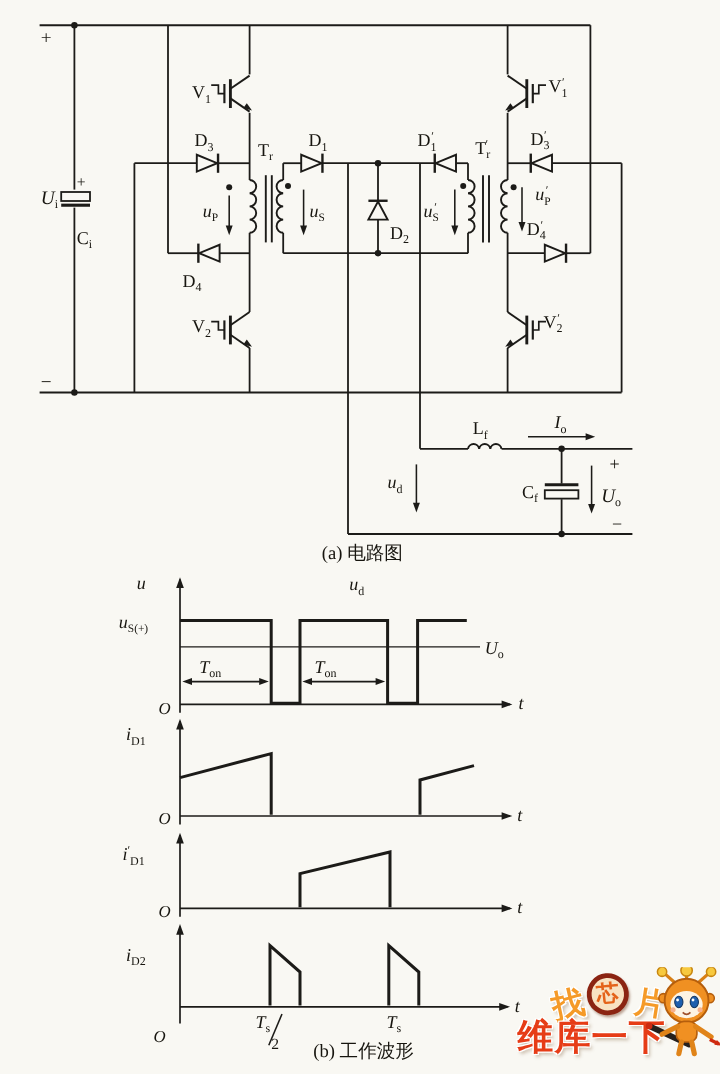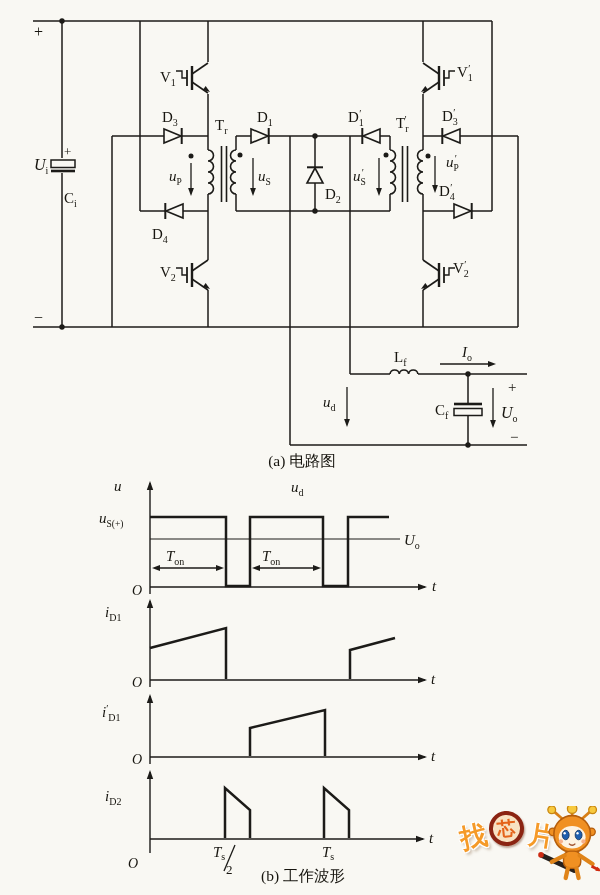--- a/index.html
+++ b/index.html
@@ -241,20 +241,21 @@
         <text x="303" y="881" text-anchor="middle"><tspan dy="0" font-size="15.5">(b) 工作波形</tspan></text>
       </g>
   </svg>
 
   <div class="wm">
     <div class="wm-zhao ol">找</div>
     <div class="wm-circle">
       <span>芯</span>
     </div>
     <div class="wm-pian ol">片</div>
+    <div class="wm-brand ol">维库一下</div>
     <svg class="wm-mascot" width="66" height="86" viewBox="0 0 60 80">
       <line x1="4" y1="46" x2="34" y2="60" stroke="#26201c" stroke-width="4.5" stroke-linecap="round"></line>
       <circle cx="3" cy="45.5" r="2.6" fill="#cc2a12"></circle>
       <line x1="32" y1="11" x2="32" y2="3" stroke="#d87f16" stroke-width="2.5"></line>
       <line x1="23" y1="12" x2="15" y2="5" stroke="#d87f16" stroke-width="2.5"></line>
       <line x1="41" y1="12" x2="49" y2="5" stroke="#d87f16" stroke-width="2.5"></line>
       <circle cx="32" cy="2.5" r="4.4" fill="#f7c93e" stroke="#c8860f" stroke-width="1.2"></circle>
       <circle cx="13" cy="3.5" r="3.6" fill="#f7c93e" stroke="#c8860f" stroke-width="1.2"></circle>
       <circle cx="51" cy="3.5" r="3.6" fill="#f7c93e" stroke="#c8860f" stroke-width="1.2"></circle>
       <circle cx="14" cy="24" r="3.5" fill="#f09022" stroke="#b55e0c" stroke-width="1.2"></circle>

